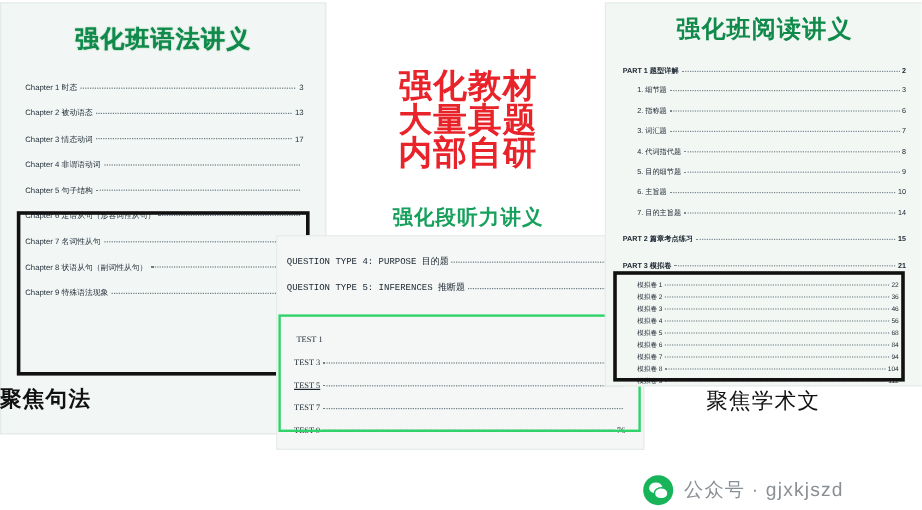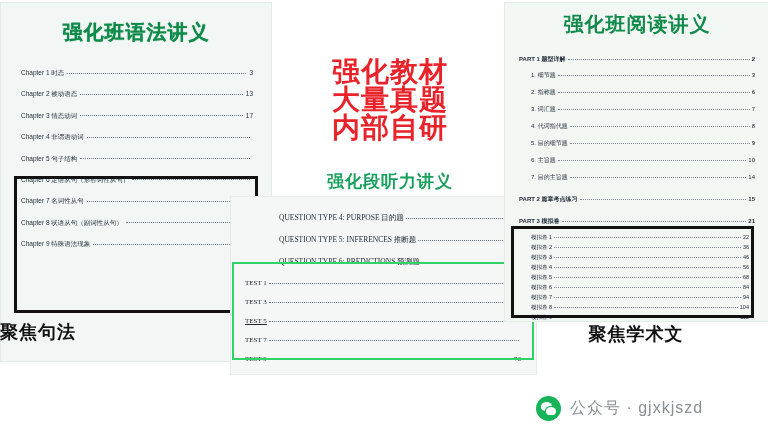--- a/index.html
+++ b/index.html
@@ -62,22 +62,21 @@
   }
 
   
   .doc-center{
     position:absolute;left:230px;top:196px;width:305px;height:177px;
     background:#f4f7f5;border:1px solid #e6ece8;
   }
   .qtype{
     position:absolute;left:8px;font-size:7.5px;color:#1a2530;
     white-space:nowrap;display:flex;align-items:baseline;width:290px;
-    font-family:Liberation Serif, serif;
-    margin-left:40px;
+    font-family:Liberation Mono, monospace;
   }
   .qtype .dots{flex:1 1 auto;margin:0 2px;border-bottom:1px dotted #6c7a83;height:1px;position:relative;top:-1.5px;}
   .test-row{
     position:absolute;left:14px;font-size:7px;color:#1a2530;
     display:flex;align-items:baseline;width:276px;white-space:nowrap;
     font-family:"Liberation Serif", serif;
   }
   .test-row .dots{flex:1 1 auto;margin:0 2px;border-bottom:1px dotted #6c7a83;height:1px;position:relative;top:-1.5px;}
   .hl-box-center{
     position:absolute;left:232px;top:262px;width:302px;height:98px;
@@ -111,21 +110,21 @@
     position:absolute;left:26px;width:218px;display:flex;align-items:baseline;
     font-size:5.5px;color:#1a2530;white-space:nowrap;
   }
   .mock-row .dots{flex:1 1 auto;margin:0 2px;border-bottom:1px dotted #7b878f;height:1px;position:relative;top:-1.5px;}
   .hl-box-right{
     position:absolute;left:511px;top:226px;width:243px;height:92px;
     border:3px solid #111;box-sizing:border-box;pointer-events:none;
   }
   .cap-right{
     position:absolute;left:504px;top:322px;width:264px;text-align:center;
-    font-size:18px;font-weight:bold;color:#111;letter-spacing:1px;
+    font-size:18px;font-weight:normal;color:#111;letter-spacing:1px;
   }
 
   
   .footer-bar{
     position:absolute;left:536px;top:396px;display:flex;align-items:center;gap:9px;
   }
   .wx-logo{
     width:25px;height:25px;border-radius:50%;
     background:#17b45a;position:relative;flex:0 0 auto;
   }
@@ -212,27 +211,22 @@
     <div class="qtype" style="top:16px;">
       <span>QUESTION TYPE 4: PURPOSE  目的题</span>
       <span class="dots"></span>
       <span></span>
     </div>
     <div class="qtype" style="top:38px;">
       <span>QUESTION TYPE 5: INFERENCES 推断题</span>
       <span class="dots"></span>
       <span></span>
     </div>
-    <div class="qtype" style="top:60px;">
-      <span>QUESTION TYPE 6: PREDICTIONS  预测题</span>
-      <span class="dots"></span>
-      <span></span>
-    </div>
-
-    <div class="test-row" style="top:82px;">
+
+    <div class="test-row" style="top:82px;flex-direction:column;">
       <span>TEST 1</span>
       <span class="dots"></span>
       <span></span>
     </div>
     <div class="test-row" style="top:101px;">
       <span>TEST 3</span>
       <span class="dots"></span>
       <span></span>
     </div>
     <div class="test-row" style="top:120px;text-decoration:underline;">

